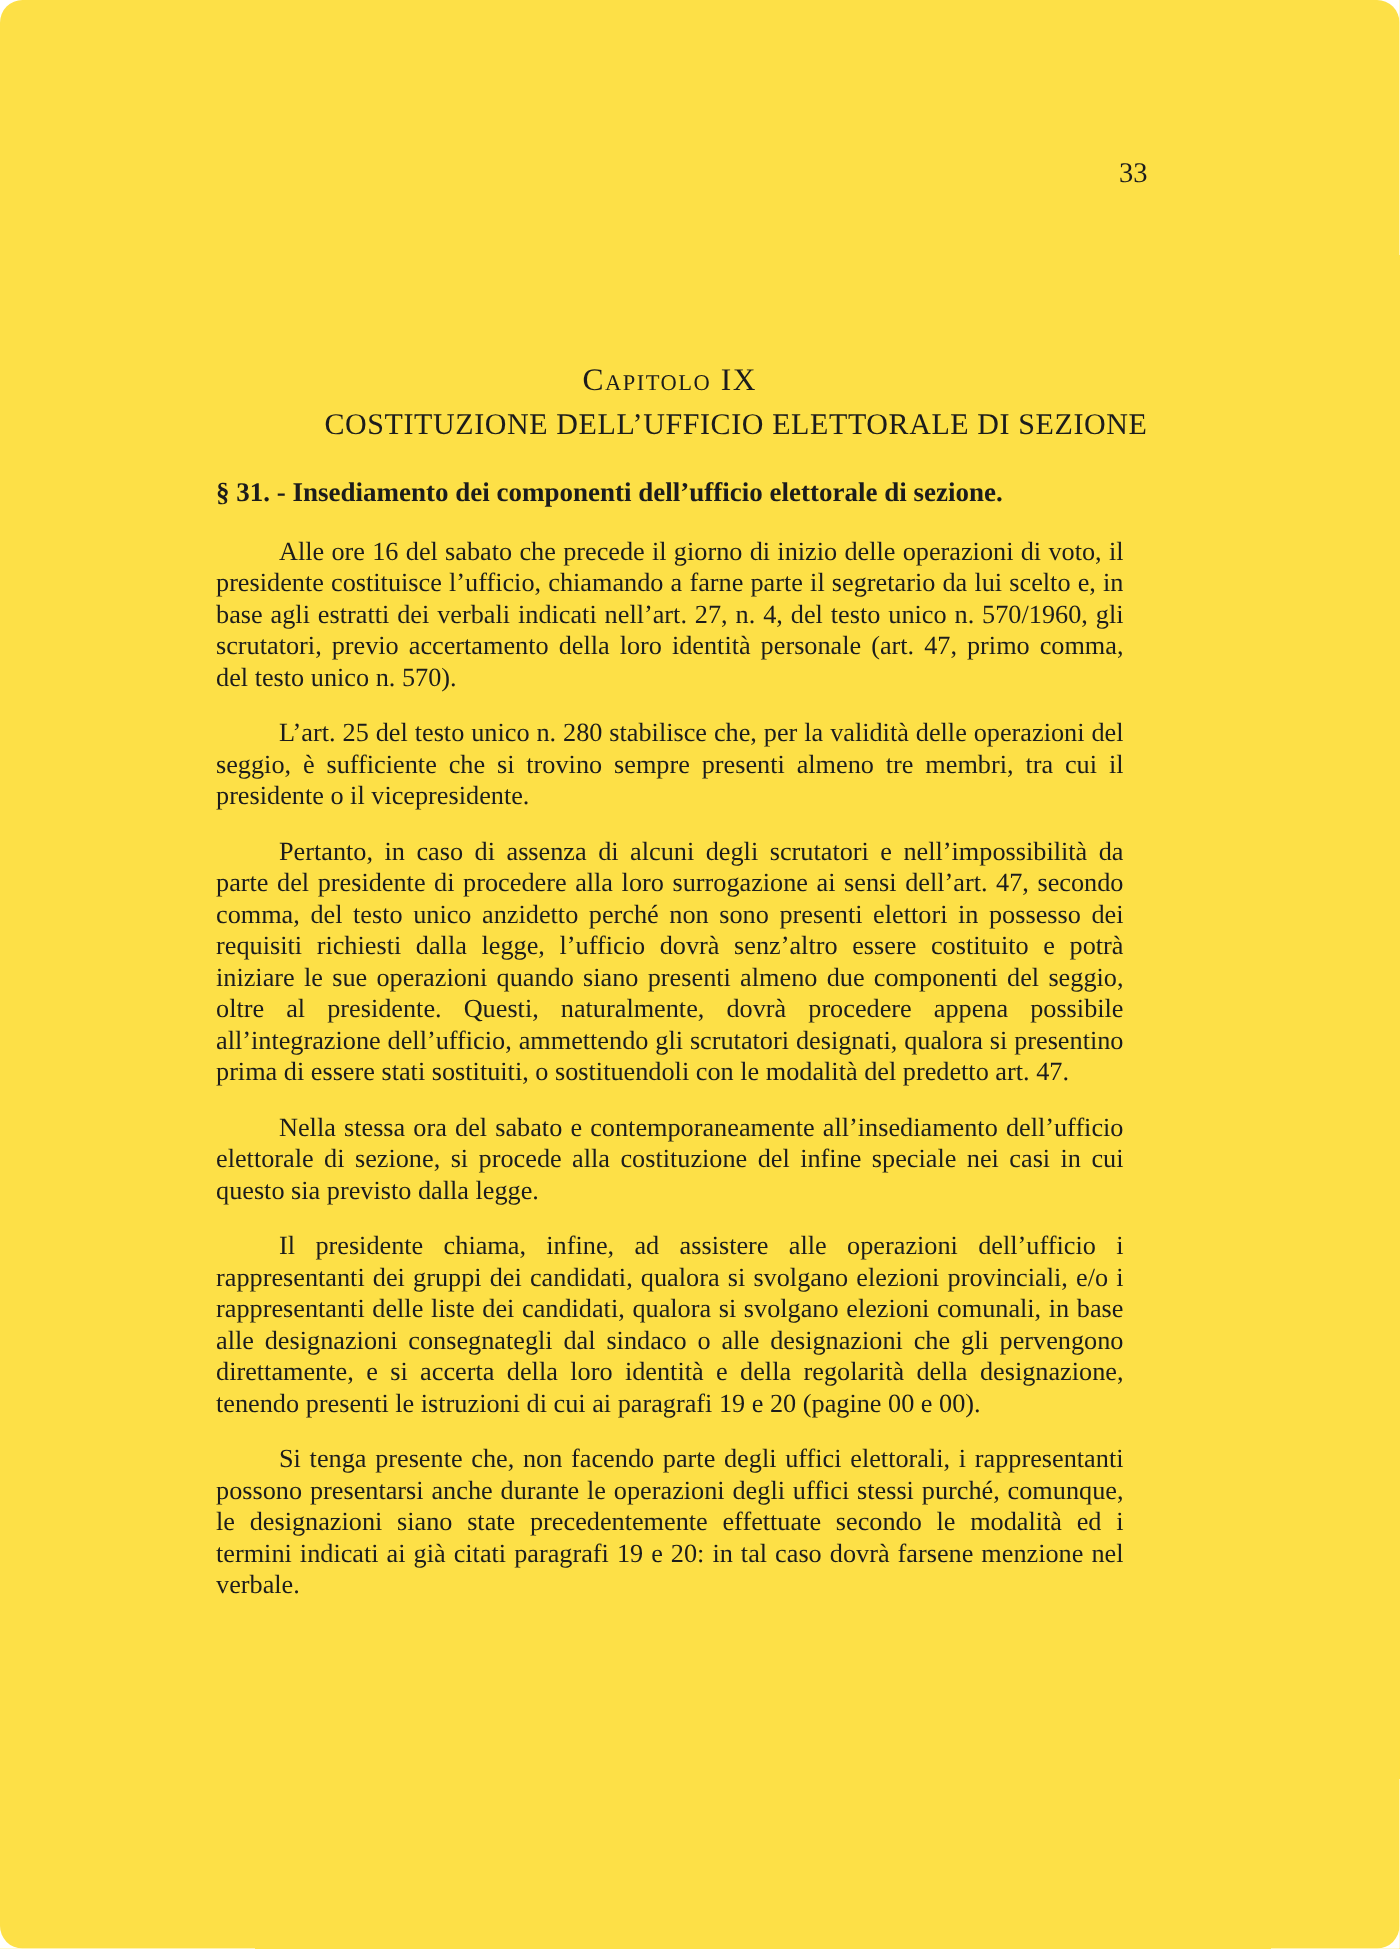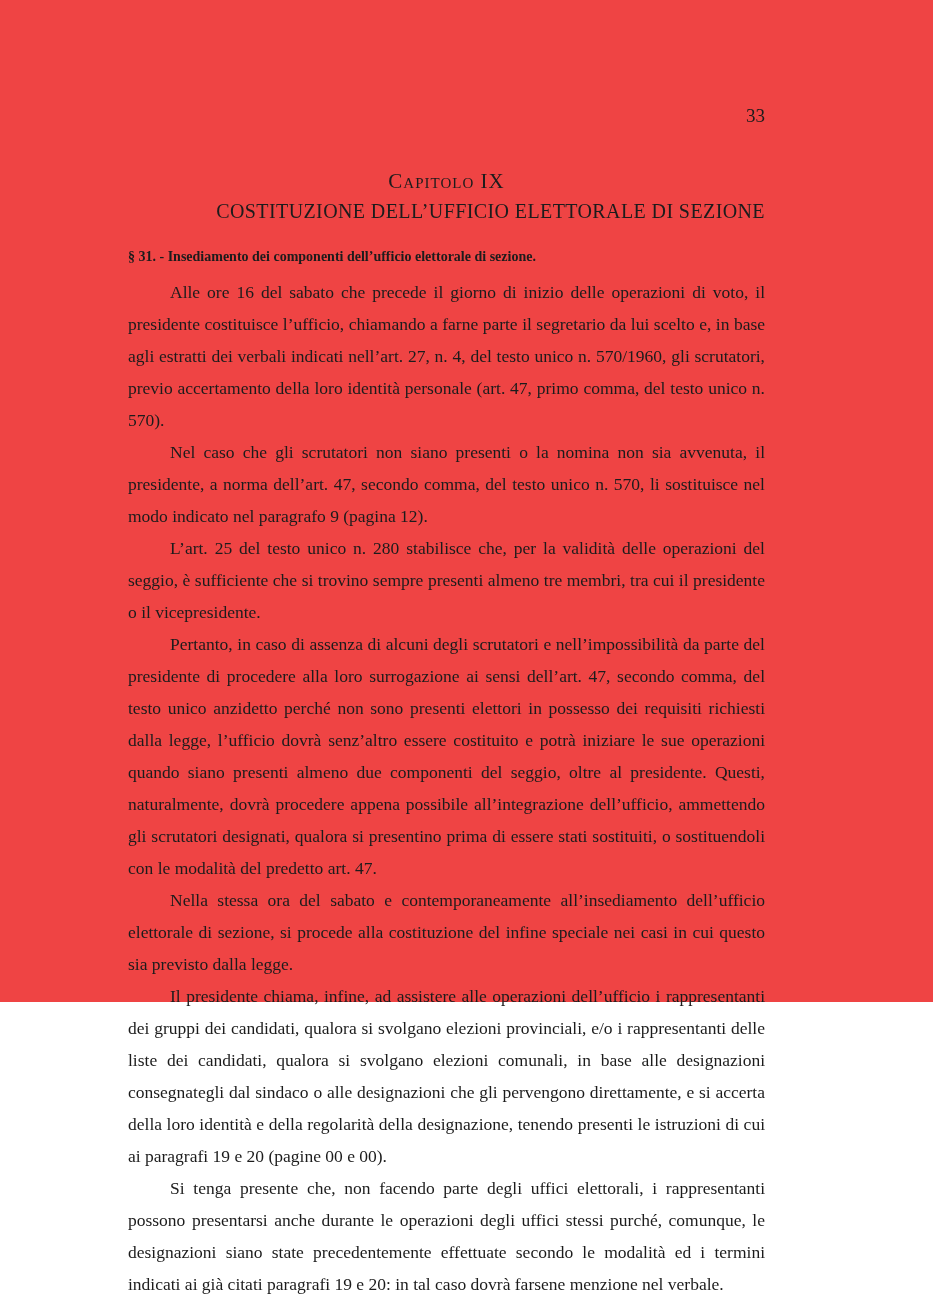--- a/index.html
+++ b/index.html
@@ -12,66 +12,67 @@
     height: 1299px;
     position: relative;
     font-family: "Liberation Serif", serif;
     color: #1c1c1c;
     overflow: hidden;
   }
   .scan-page {
     position: absolute;
     left: 0; top: 0;
     width: 933px;
-    height: 1002px;
-    background: #ef4444;
+    height: 1299px;
+    background: #fde047;
+    border-radius: 15px;
   }
   .content {
     position: absolute;
     left: 128px;
     top: 0;
     width: 637px;
   }
   .page-number {
     margin-top: 104px;
     text-align: right;
     font-size: 19px;
     line-height: 23px;
   }
   .chapter-label {
-    margin-top: 42px;
+    margin-top: 114px;
     text-align: center;
     font-variant: small-caps;
     font-size: 21px;
     line-height: 25px;
     letter-spacing: 1px;
   }
   .chapter-title {
     margin-top: 5px;
     text-align: right;
     font-size: 20px;
     line-height: 24px;
     letter-spacing: 0.4px;
   }
   .sections {
     margin-top: 0;
   }
   .section-heading {
     font-weight: bold;
-    font-size: 14px;
+    font-size: 18px;
     line-height: 25px;
-    margin: 21px 0 7px 0;
+    margin: 21px 0 7px 16px;
     padding-left: 50px;
     text-indent: -50px;
     text-align: left;
   }
   .paragraph {
-    margin: 0;
+    margin: 16px;
     font-size: 17.5px;
-    line-height: 32px;
+    line-height: 21px;
     text-align: justify;
     text-indent: 42px;
   }
 </style>
 </head>
 <body>
 
 <div class="scan-page">
   <div class="content">
 
@@ -79,21 +80,20 @@
 
     <div class="chapter-label">Capitolo IX</div>
 
     <div class="chapter-title">COSTITUZIONE DELL’UFFICIO ELETTORALE DI SEZIONE</div>
 
     <div class="sections">
   <section>
     <h2 class="section-heading">§ 31. - Insediamento dei componenti dell’ufficio elettorale di sezione.</h2>
     <div>
             <p class="paragraph">Alle ore 16 del sabato che precede il giorno di inizio delle operazioni di voto, il presidente costituisce l’ufficio, chiamando a farne parte il segretario da lui scelto e, in base agli estratti dei verbali indicati nell’art. 27, n. 4, del testo unico n. 570/1960, gli scrutatori, previo accertamento della loro identità personale (art. 47, primo comma, del testo unico n. 570).</p>
-            <p class="paragraph">Nel caso che gli scrutatori non siano presenti o la nomina non sia avvenuta, il presidente, a norma dell’art. 47, secondo comma, del testo unico n. 570, li sostituisce nel modo indicato nel paragrafo 9 (pagina 12).</p>
             <p class="paragraph">L’art. 25 del testo unico n. 280 stabilisce che, per la validità delle operazioni del seggio, è sufficiente che si trovino sempre presenti almeno tre membri, tra cui il presidente o il vicepresidente.</p>
             <p class="paragraph">Pertanto, in caso di assenza di alcuni degli scrutatori e nell’impossibilità da parte del presidente di procedere alla loro surrogazione ai sensi dell’art. 47, secondo comma, del testo unico anzidetto perché non sono presenti elettori in possesso dei requisiti richiesti dalla legge, l’ufficio dovrà senz’altro essere costituito e potrà iniziare le sue operazioni quando siano presenti almeno due componenti del seggio, oltre al presidente. Questi, naturalmente, dovrà procedere appena possibile all’integrazione dell’ufficio, ammettendo gli scrutatori designati, qualora si presentino prima di essere stati sostituiti, o sostituendoli con le modalità del predetto art. 47.</p>
             <p class="paragraph">Nella stessa ora del sabato e contemporaneamente all’insediamento dell’ufficio elettorale di sezione, si procede alla costituzione del infine speciale nei casi in cui questo sia previsto dalla legge.</p>
           </div>
   </section>
 
   <section>
     <div>
             <p class="paragraph">Il presidente chiama, infine, ad assistere alle operazioni dell’ufficio i rappresentanti dei gruppi dei candidati, qualora si svolgano elezioni provinciali, e/o i rappresentanti delle liste dei candidati, qualora si svolgano elezioni comunali, in base alle designazioni consegnategli dal sindaco o alle designazioni che gli pervengono direttamente, e si accerta della loro identità e della regolarità della designazione, tenendo presenti le istruzioni di cui ai paragrafi 19 e 20 (pagine 00 e 00).</p>
             <p class="paragraph">Si tenga presente che, non facendo parte degli uffici elettorali, i rappresentanti possono presentarsi anche durante le operazioni degli uffici stessi purché, comunque, le designazioni siano state precedentemente effettuate secondo le modalità ed i termini indicati ai già citati paragrafi 19 e 20: in tal caso dovrà farsene menzione nel verbale.</p>

